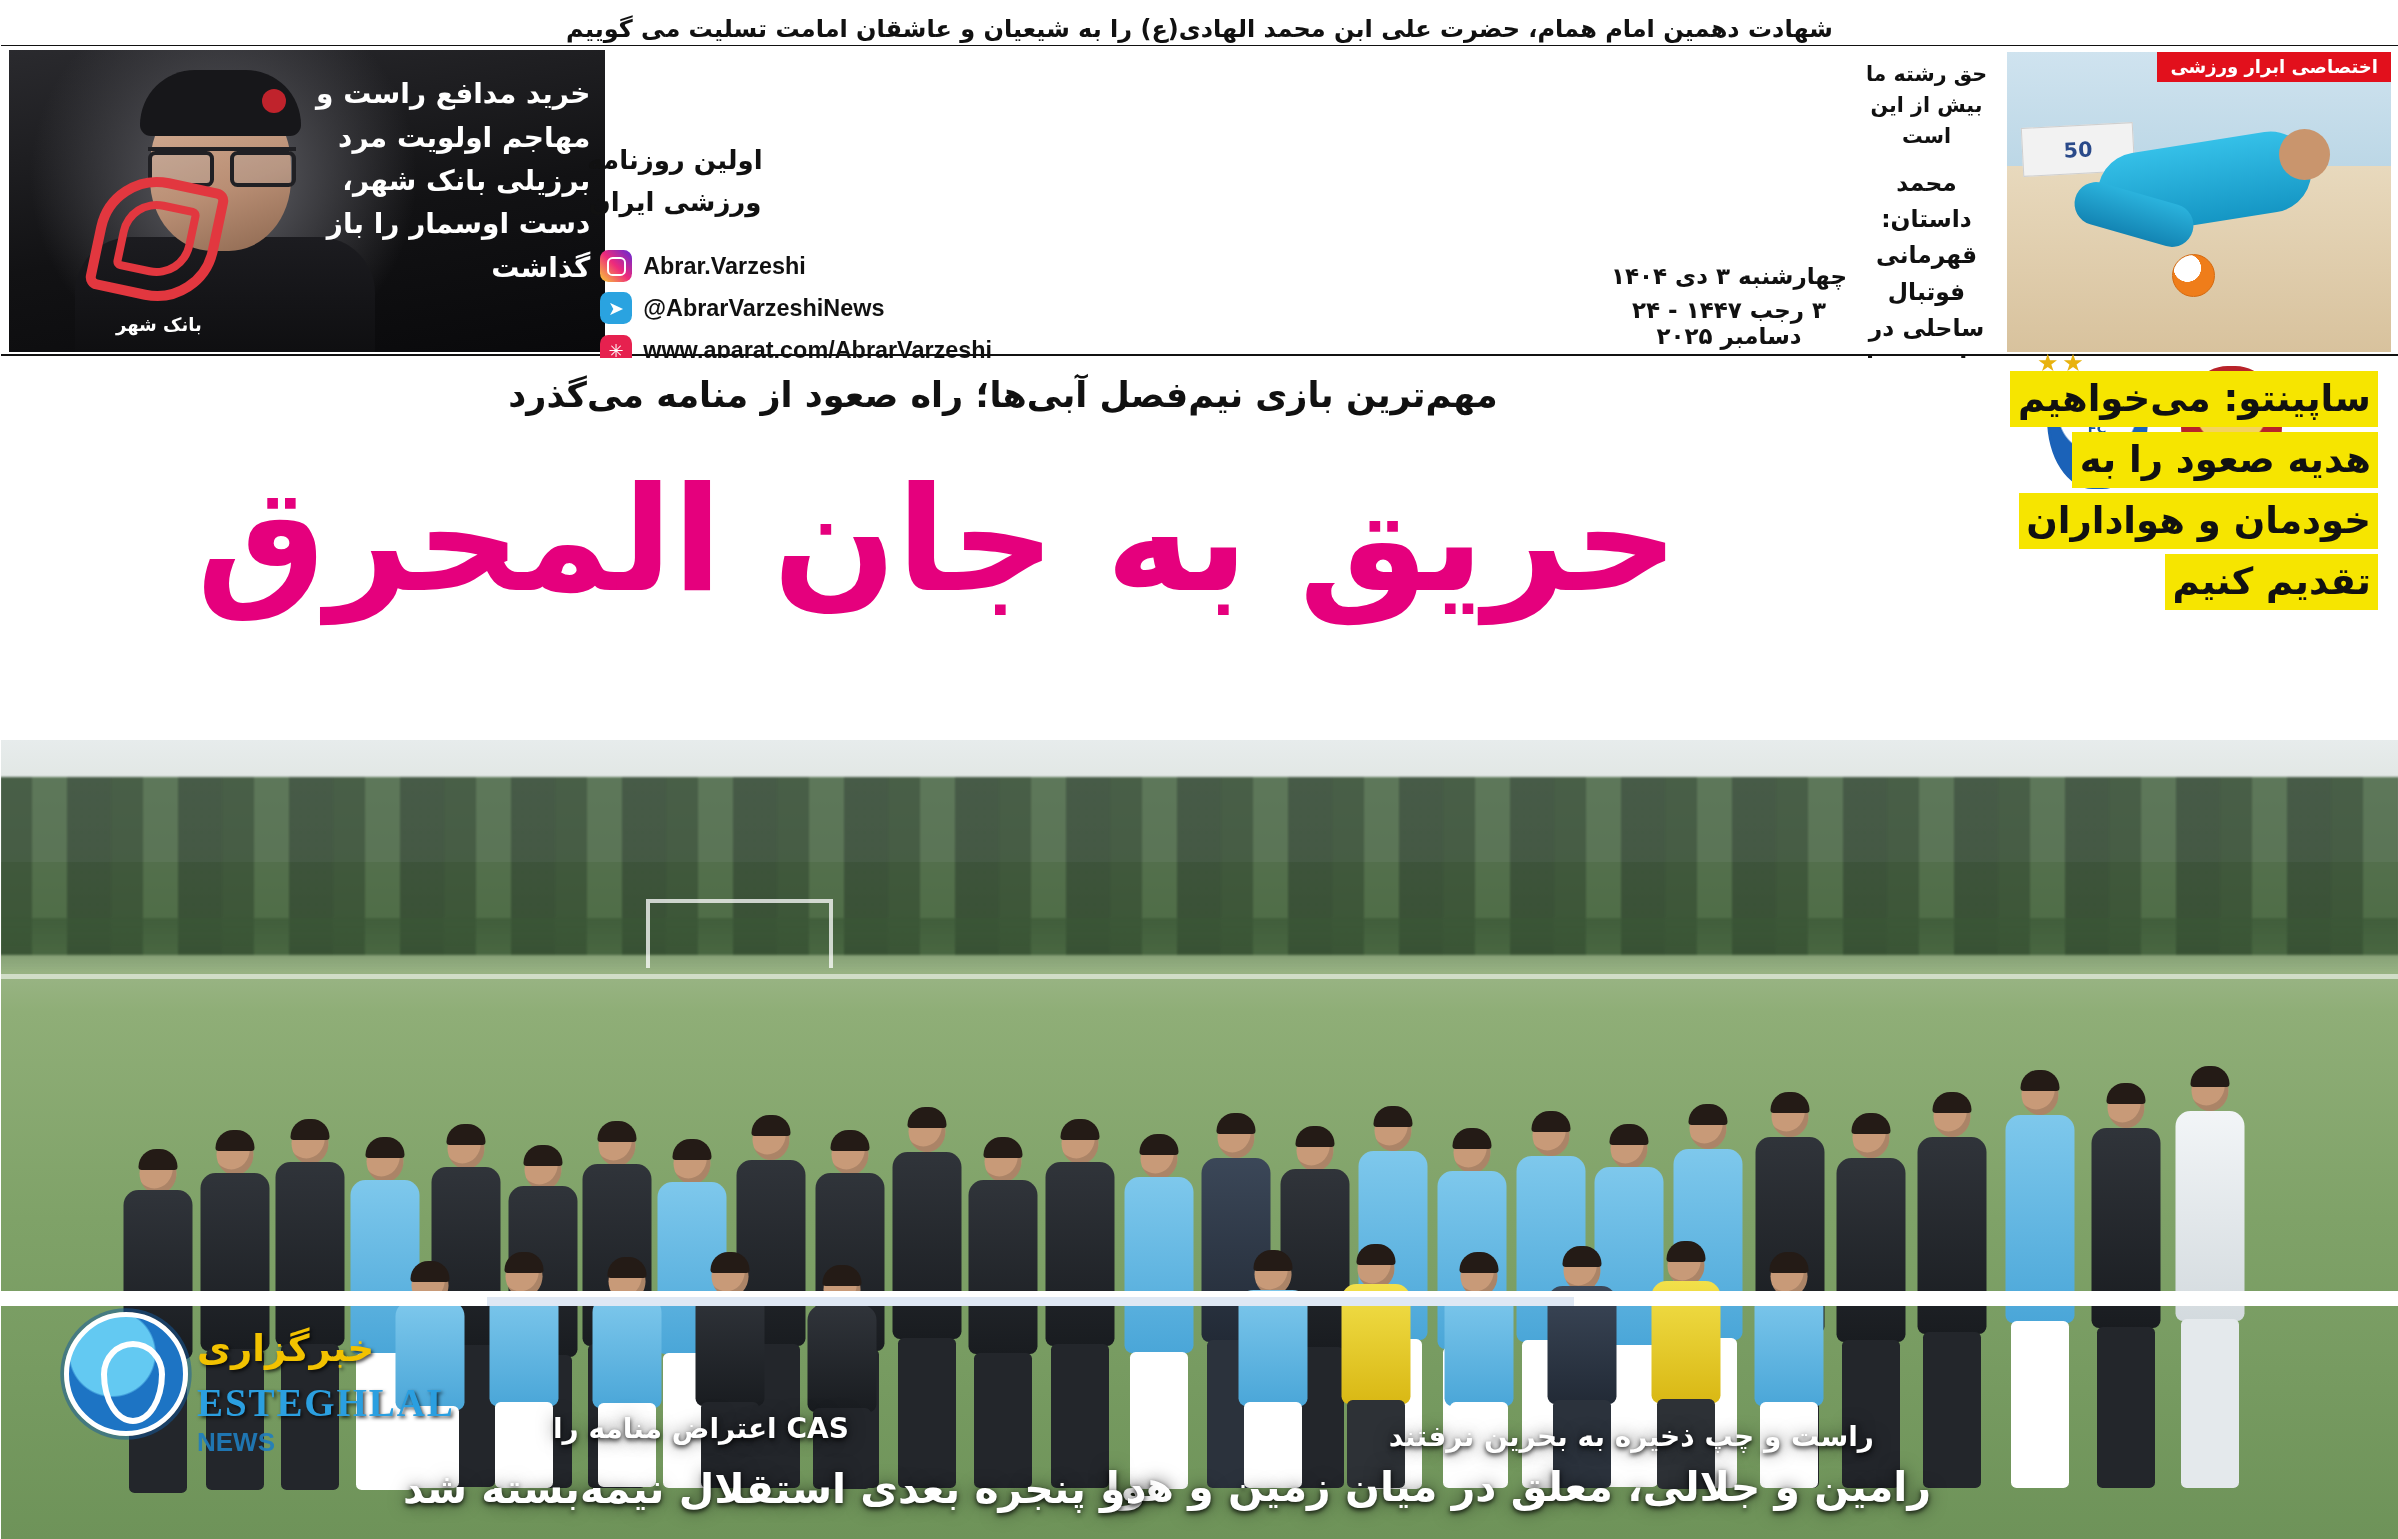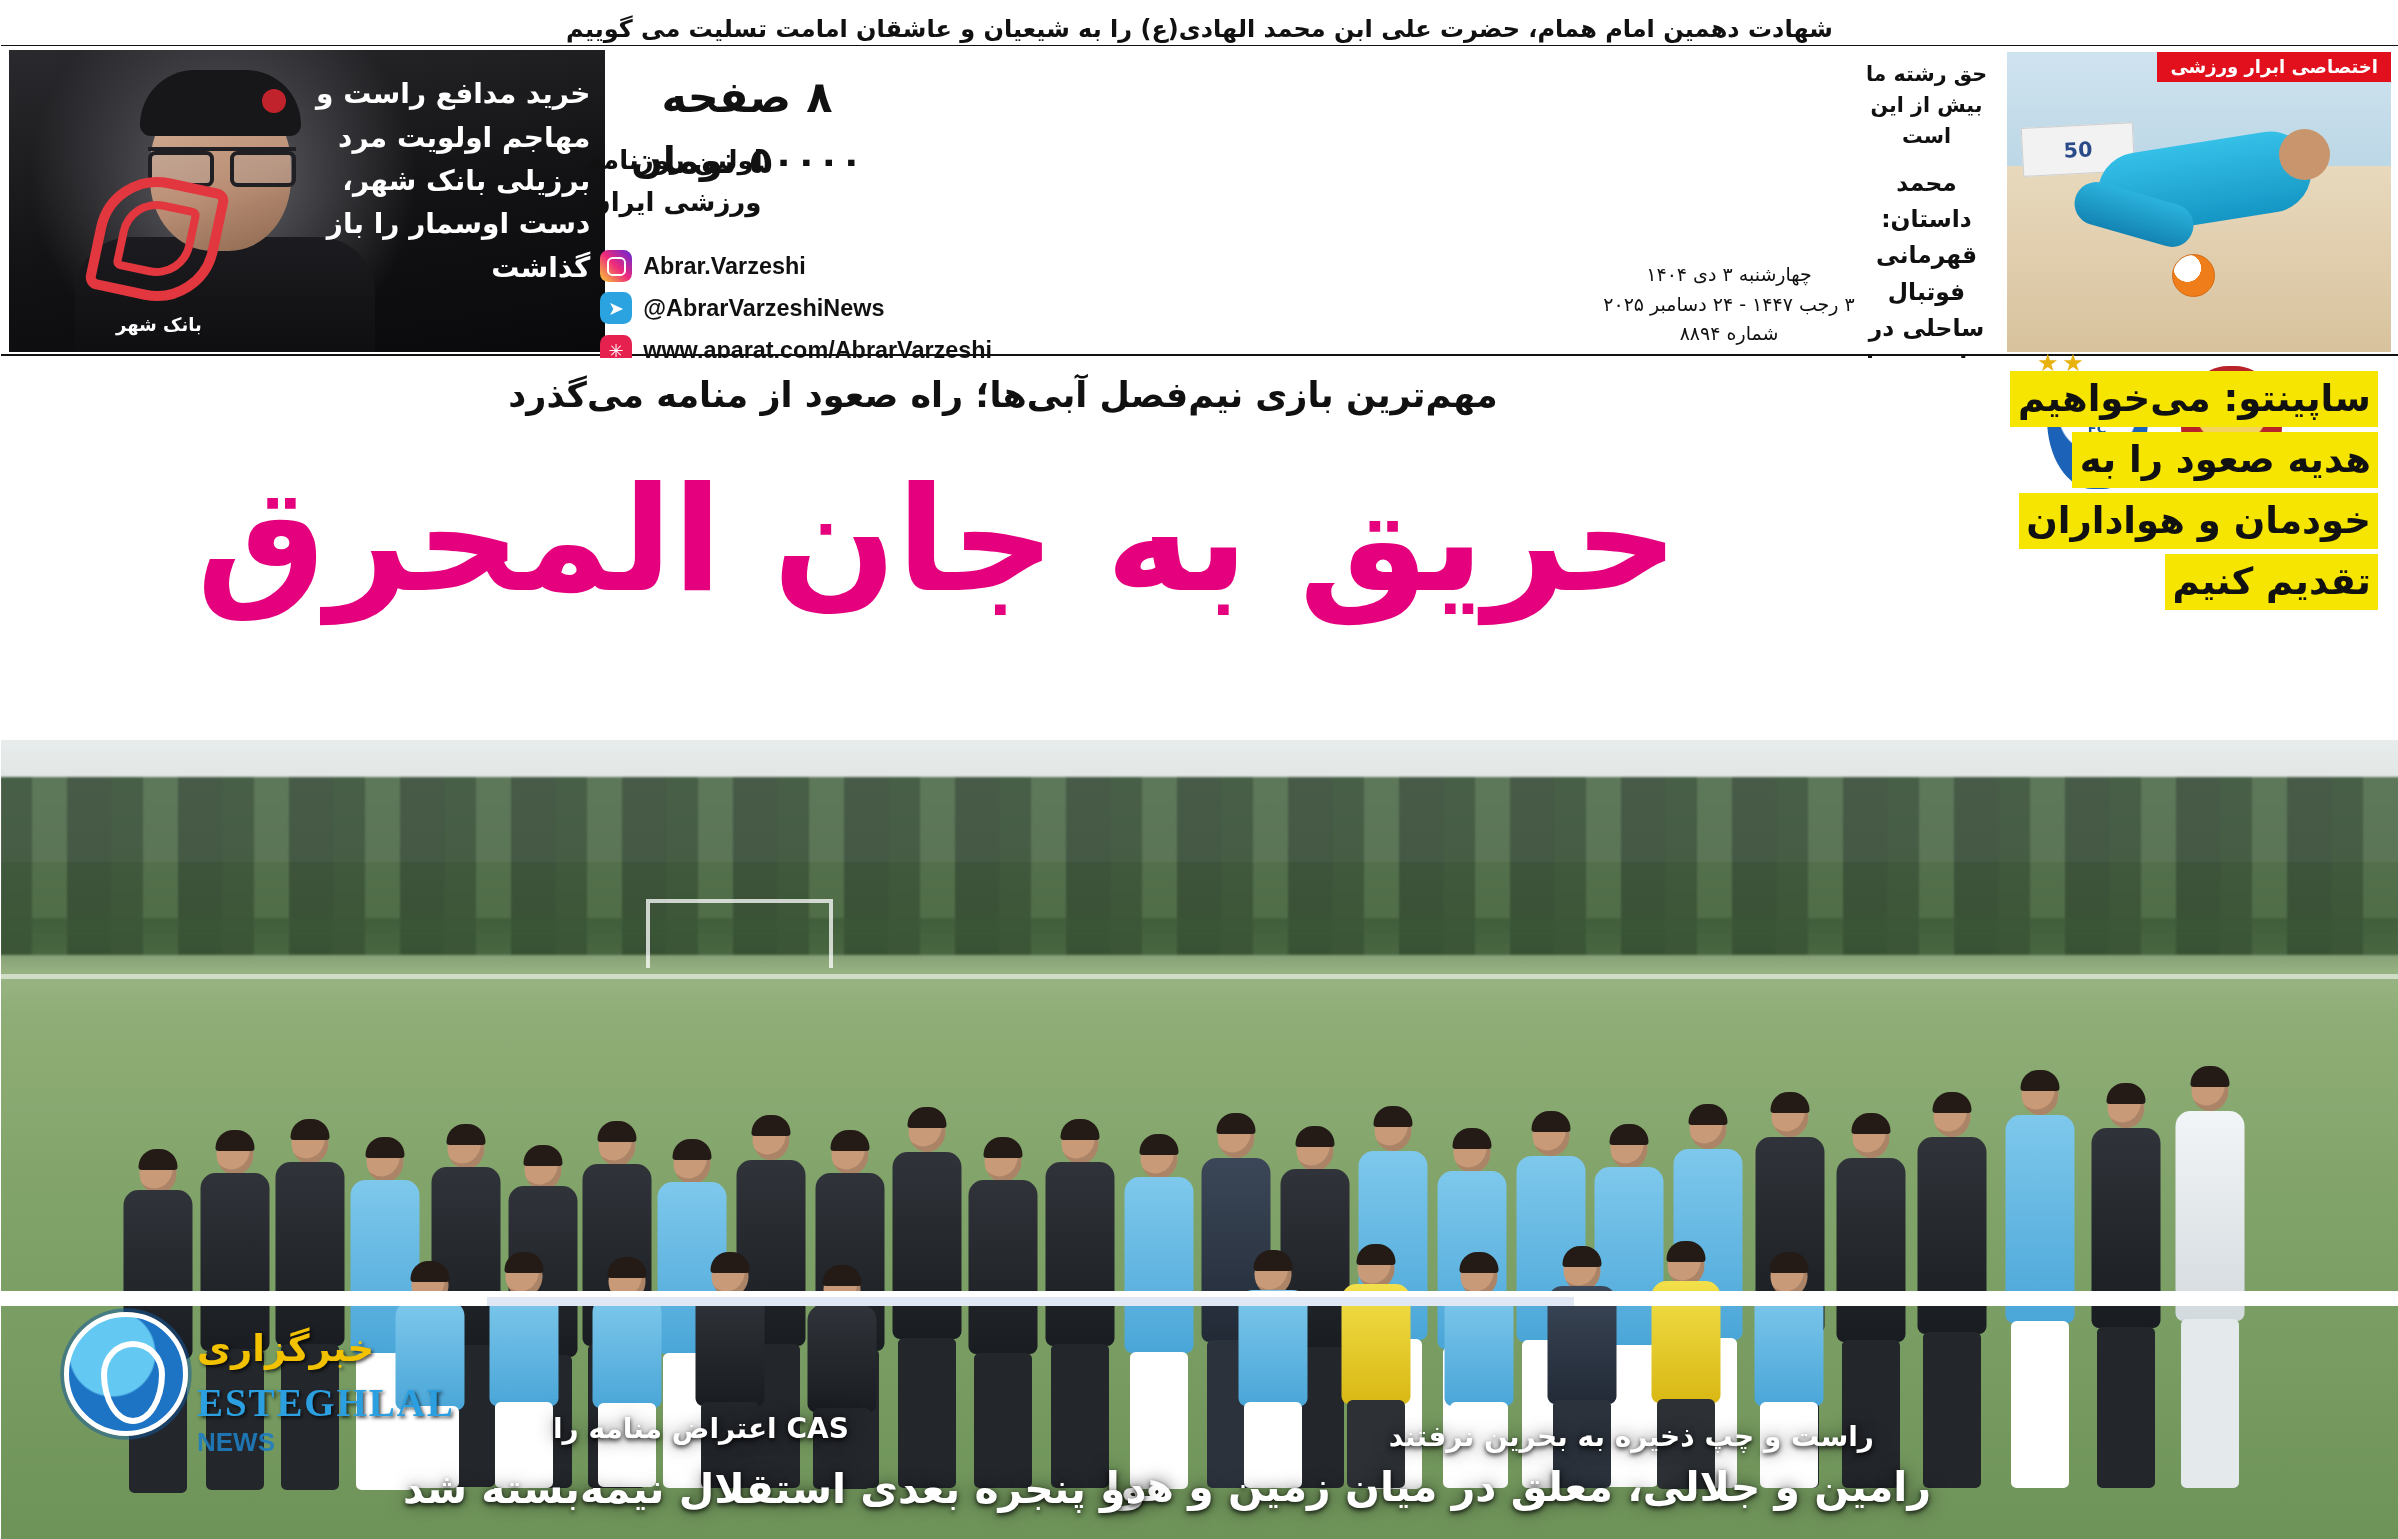--- a/index.html
+++ b/index.html
@@ -257,21 +257,21 @@
   }
   
   .dates {
     position: absolute;
     left: 1593px; top: 217px;
     width: 272px;
     text-align: center;
     direction: rtl;
     color: #111;
   }
-  .dates div { font-size: 19px; font-weight: normal; margin-bottom: 7.5px; }
+  .dates div { font-size: 23px; font-weight: bold; margin-bottom: 7.5px; }
 
   
   .right-text-col {
     position: absolute;
     left: 1850px; top: 5.6px;
     width: 153px;
     height: 300px;
     direction: rtl;
     text-align: center;
     padding-top: 7.5px;
@@ -651,24 +651,20 @@
       <div class="man-hat"></div>
       <div class="man-glasses"></div>
       <div class="bank-logo">
         <div class="mark"></div>
         <div class="mark2"></div>
       </div>
       <div class="bank-name">بانک شهر</div>
       <div class="ad-text">خرید مدافع راست و مهاجم اولویت مرد برزیلی بانک شهر، دست اوسمار را باز گذاشت</div>
     </div>
 
-    <div class="pages-price">
-      <div class="pg">۸ صفحه</div>
-      <div class="price">۵۰۰۰۰ تومان</div>
-    </div>
 
     <div class="social">
       <div class="row">
         <span class="ico ico-instagram"></span>
         <span class="txt">Abrar.Varzeshi</span>
       </div>
       <div class="row">
         <span class="ico ico-telegram">
             <span>➤</span>
           </span>

